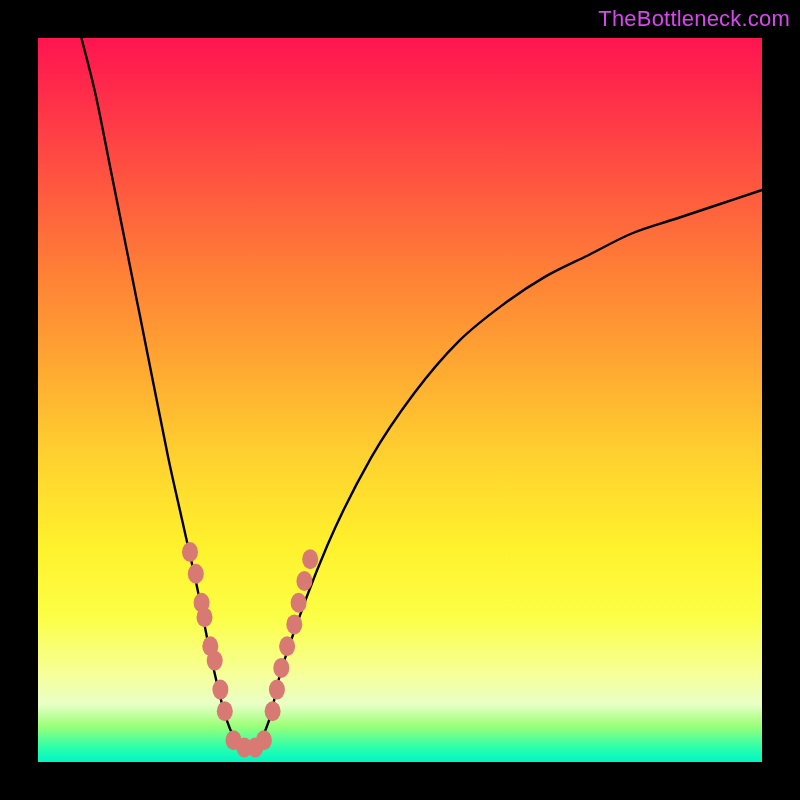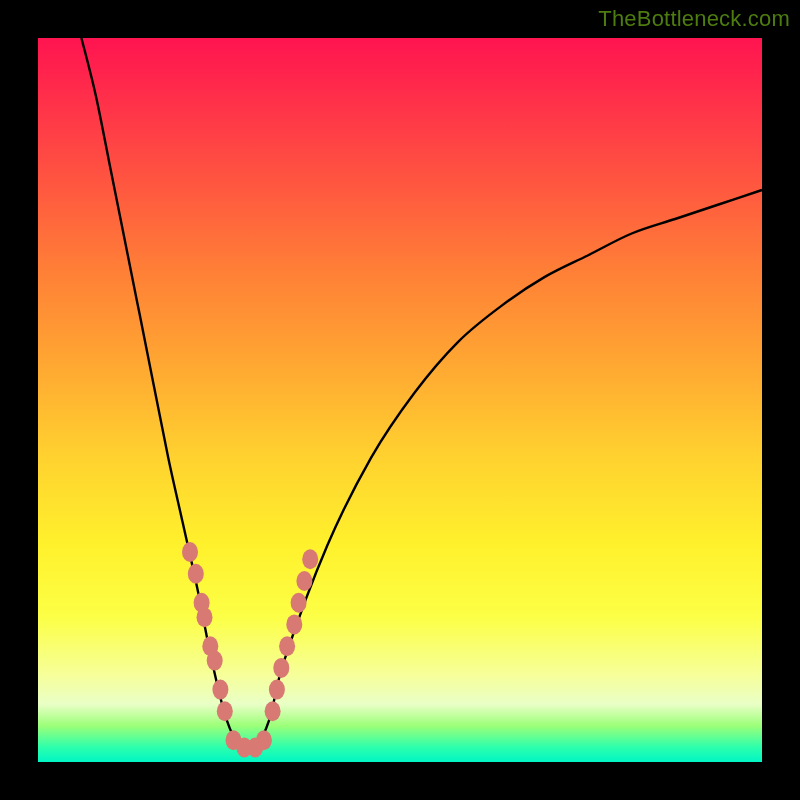--- a/index.html
+++ b/index.html
@@ -40,21 +40,21 @@
       #e9ffc6 92%,
       #9cff79 95%,
       #2bffad 98%,
       #00f5c4 100%
     );
   }
   .watermark {
     position: absolute;
     top: 6px;
     right: 10px;
-    color: #4d7c0f;
+    color: #d946ef;
     font-size: 22px;
     font-weight: 400;
     letter-spacing: 0.2px;
     user-select: none;
     pointer-events: none;
   }
   svg.curve {
     position: absolute;
     left: 0;
     top: 0;

